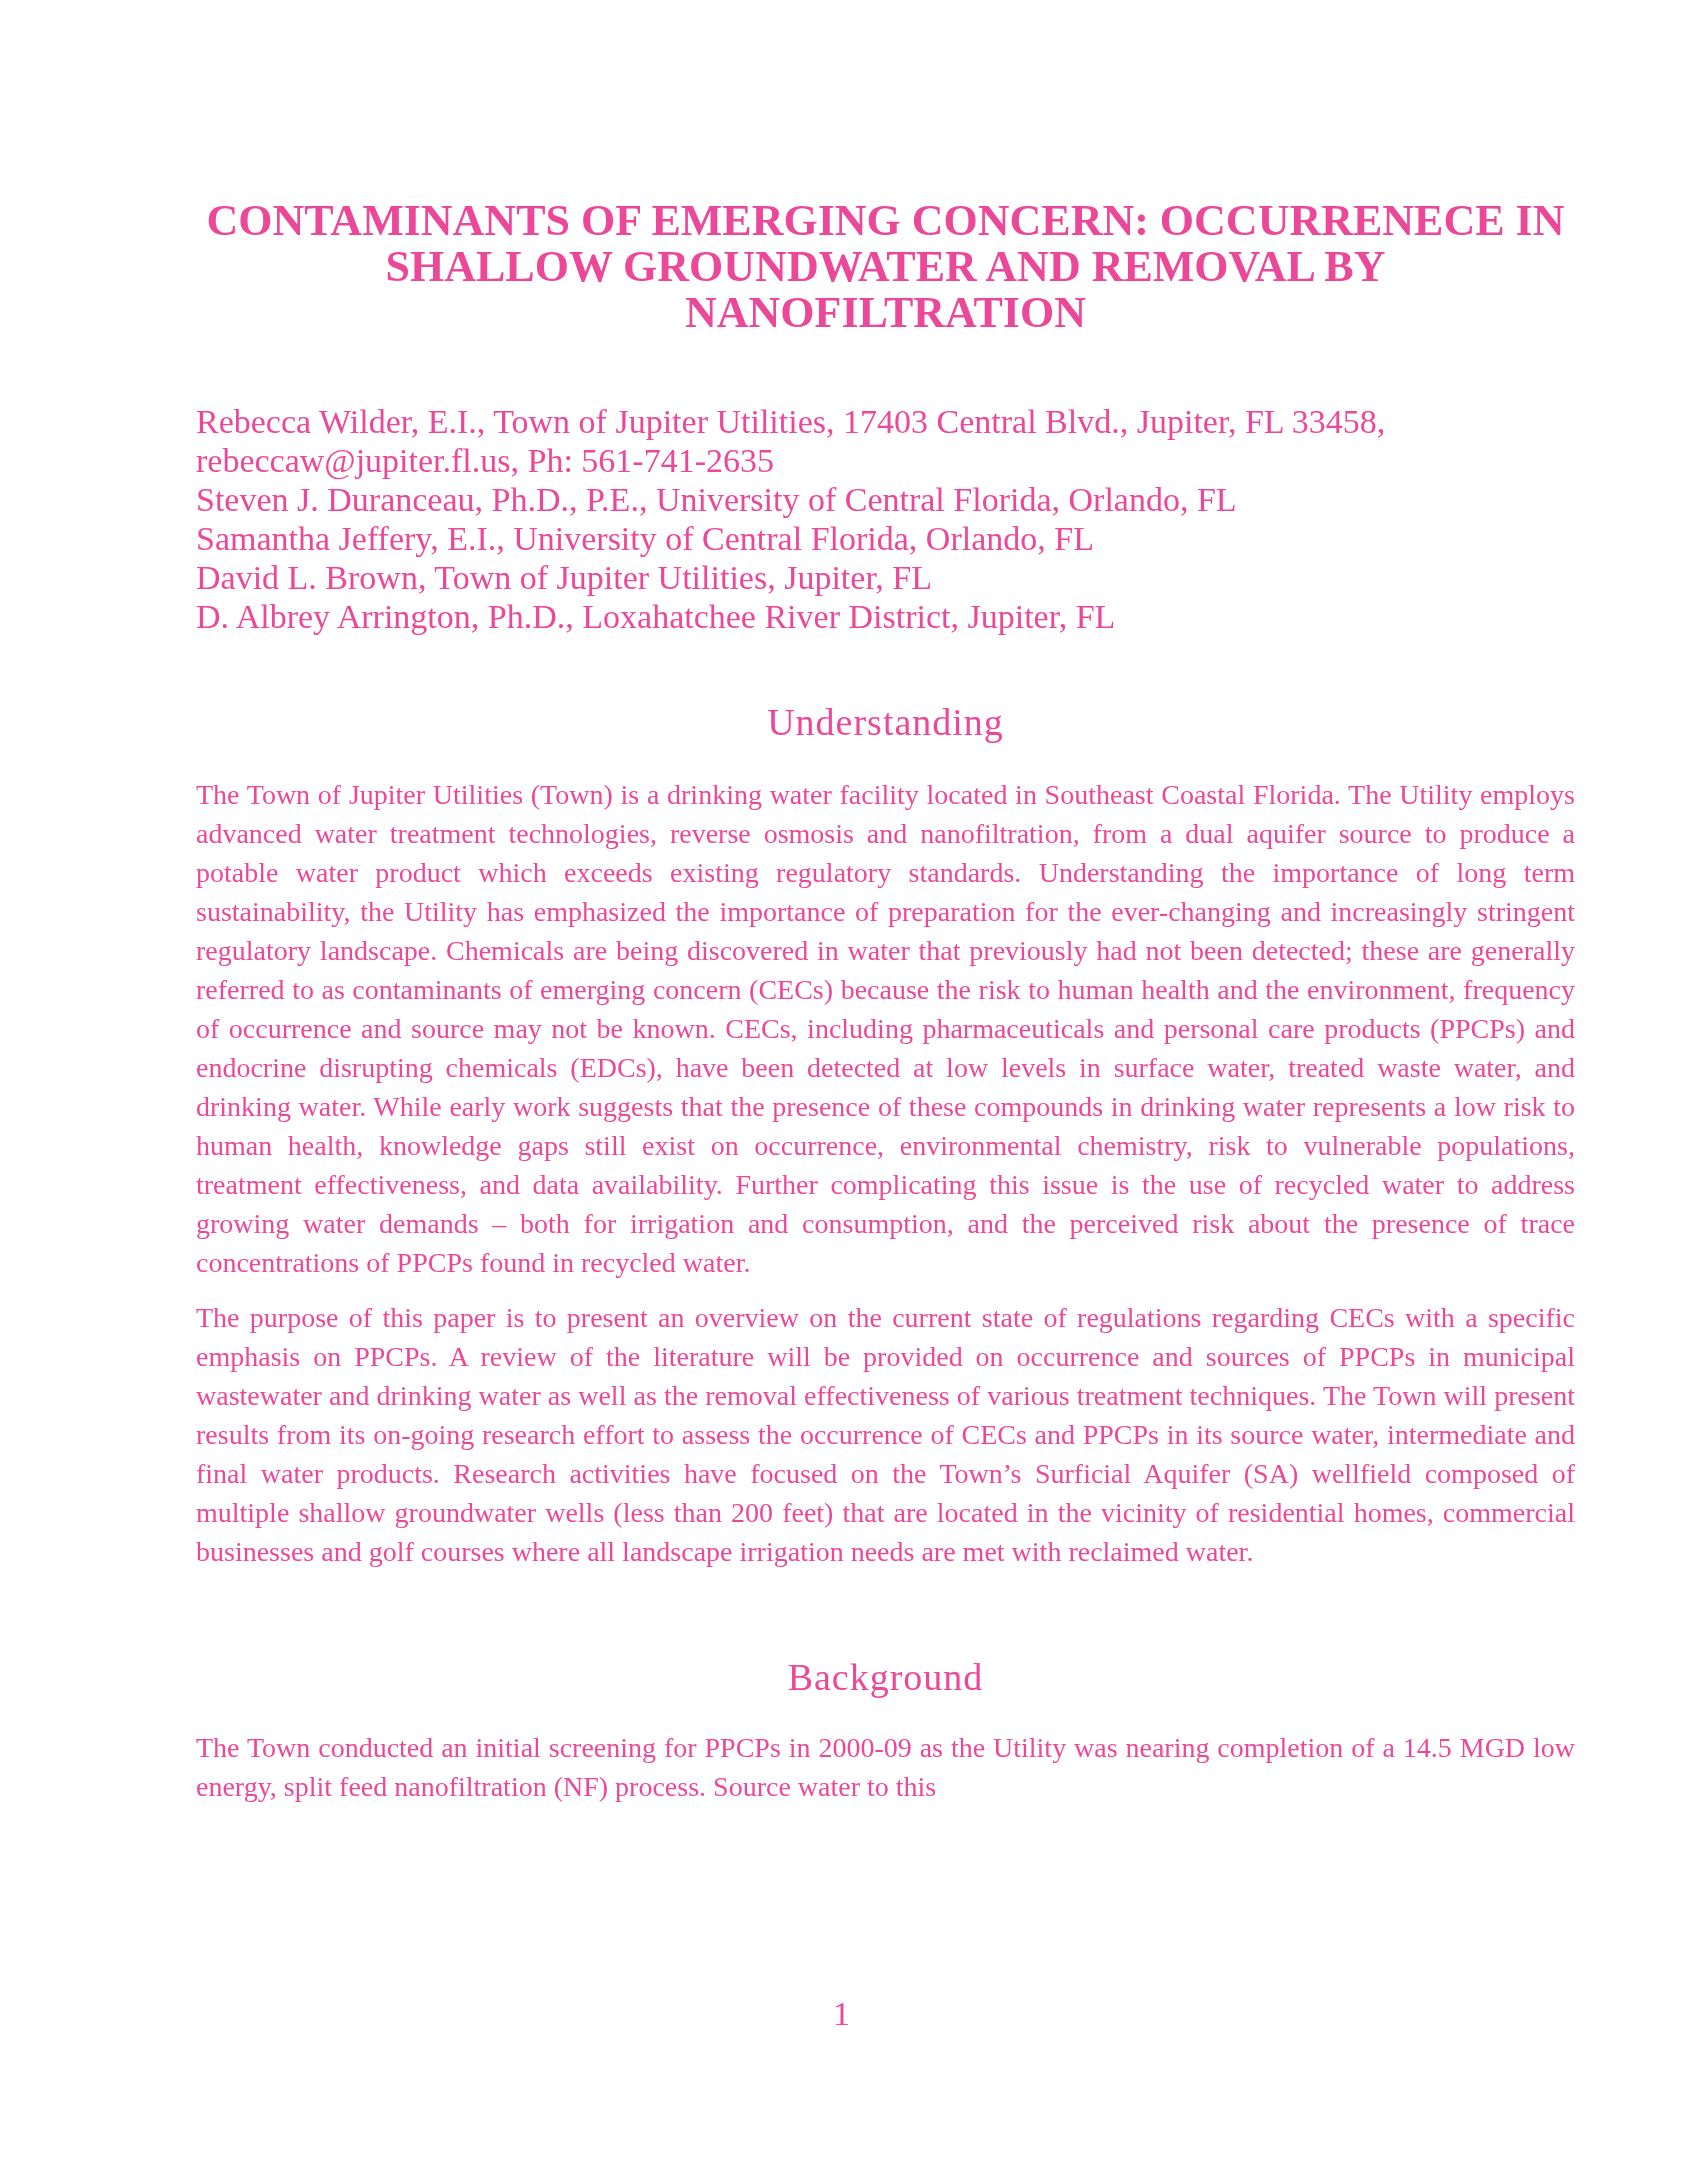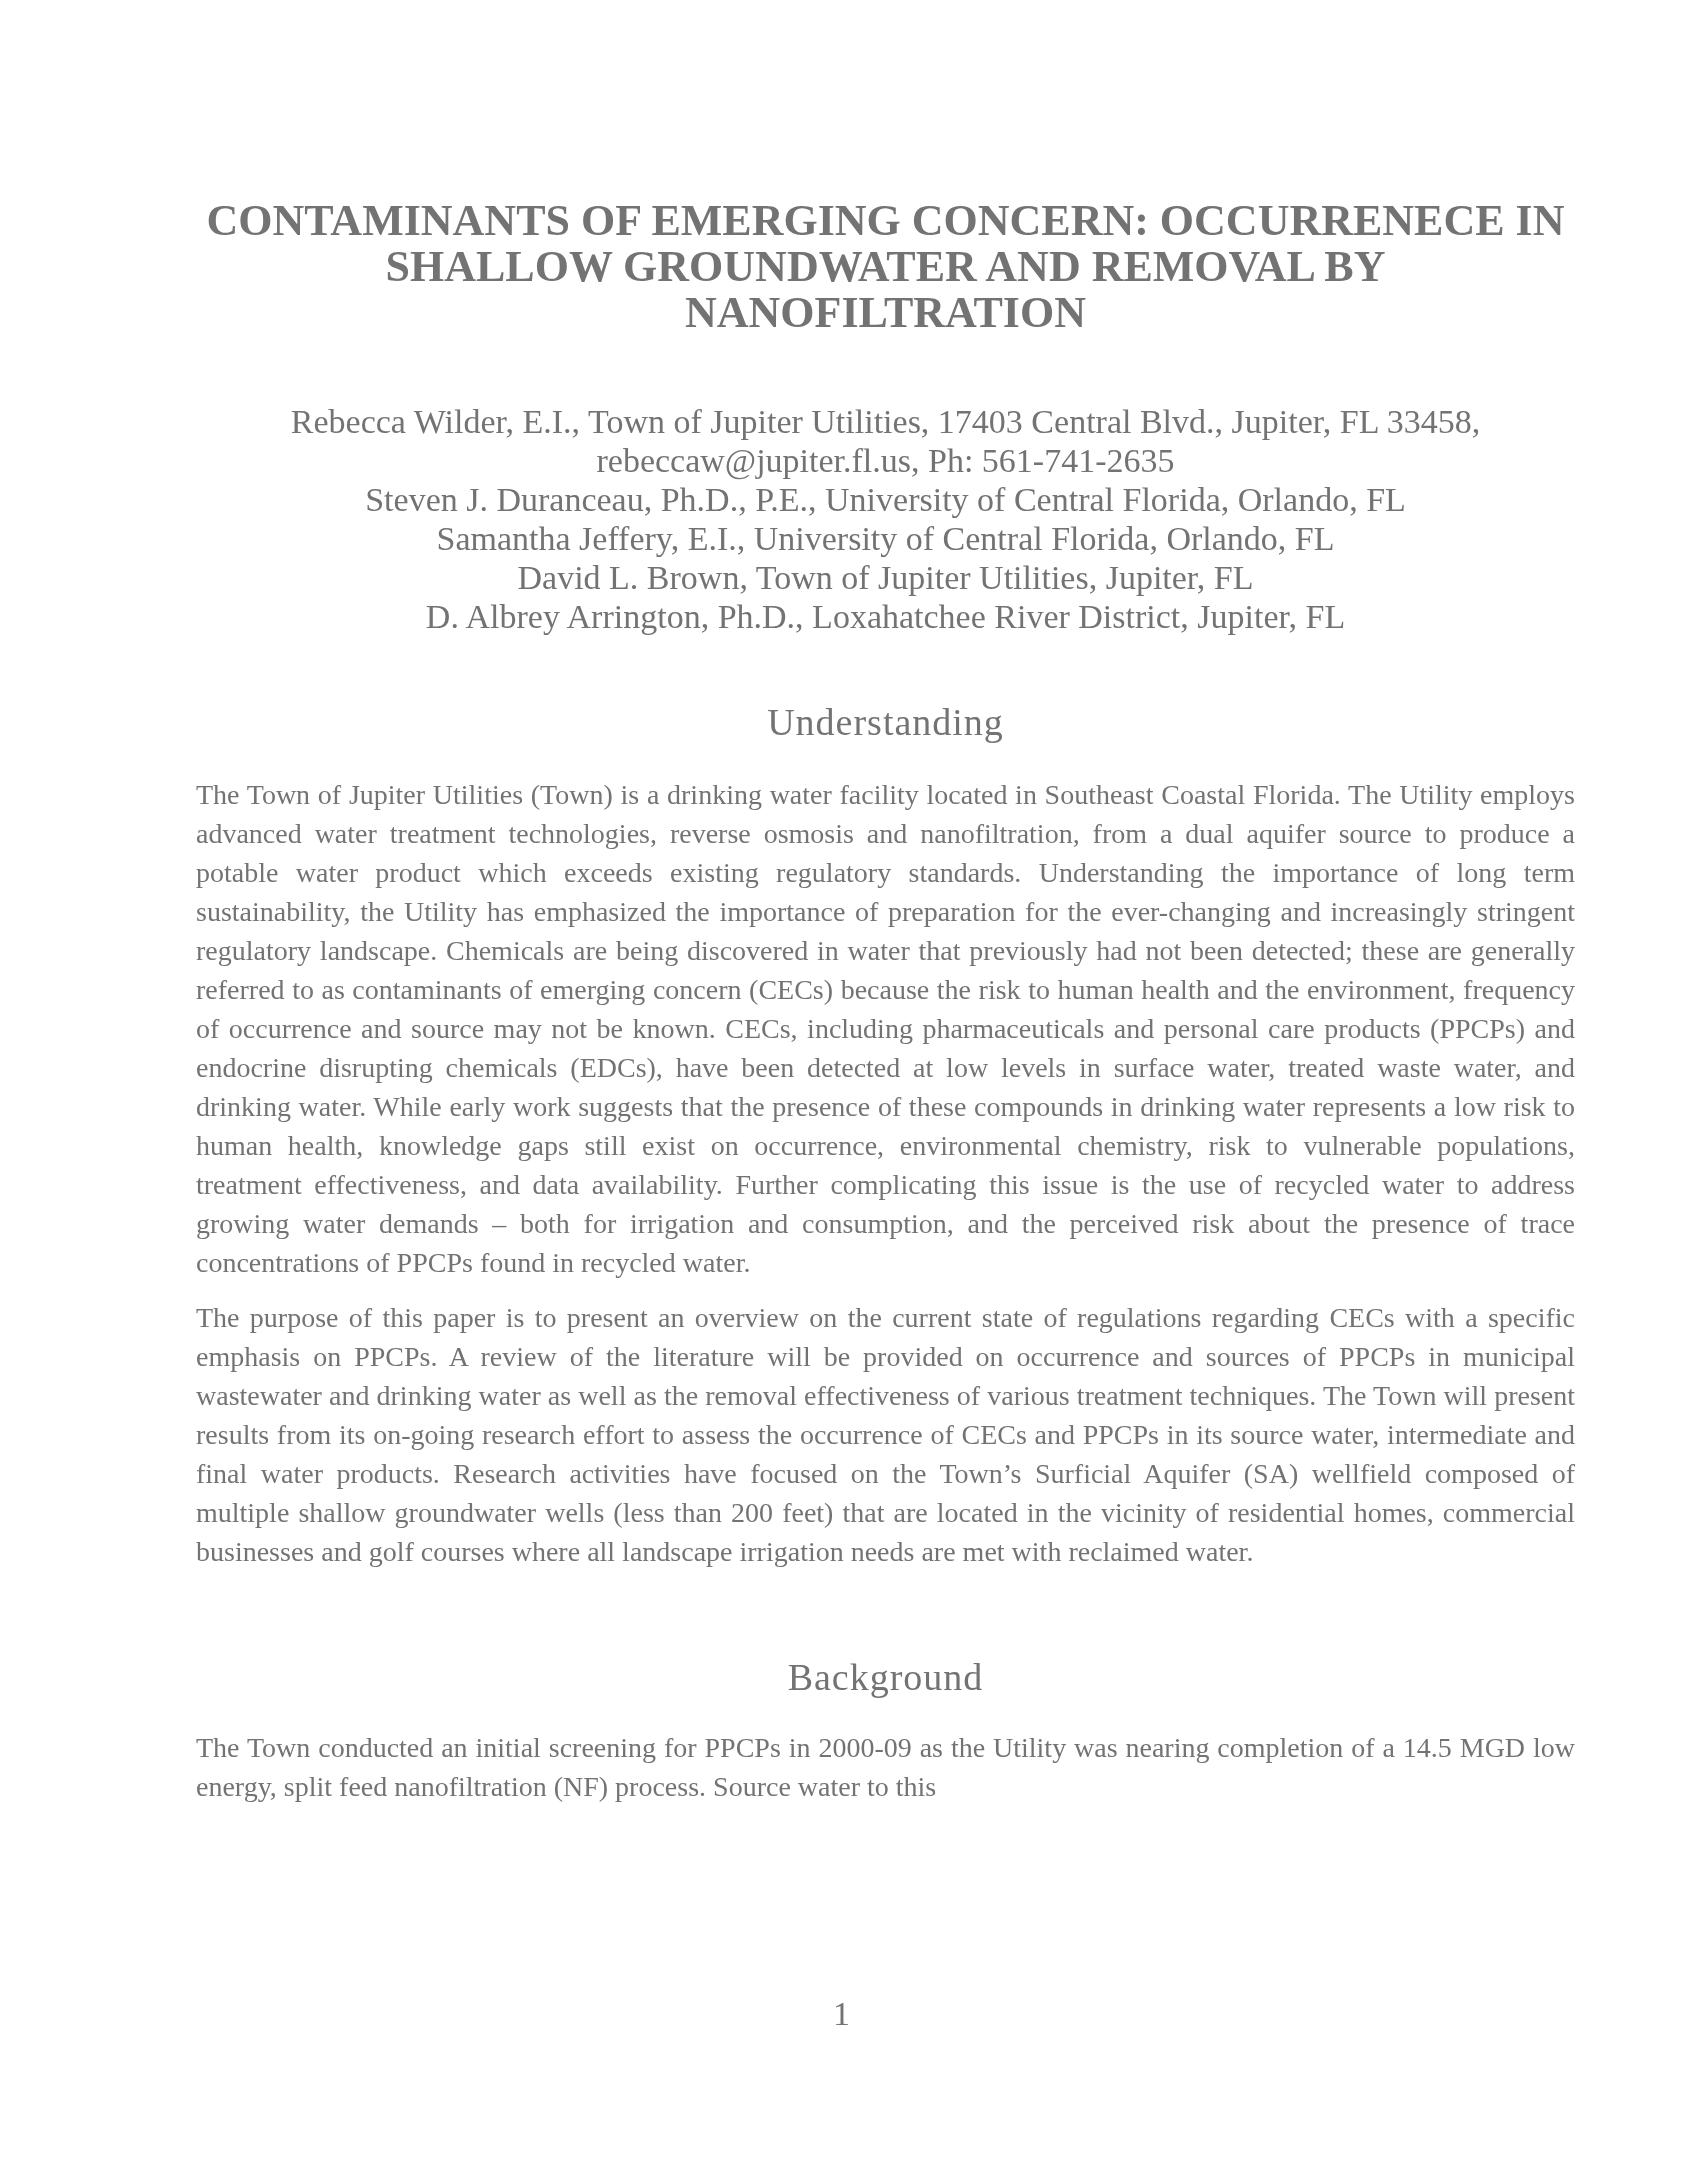--- a/index.html
+++ b/index.html
@@ -6,39 +6,38 @@
     margin: 0;
     padding: 0;
     background: #ffffff;
   }
   .page {
     position: relative;
     width: 1683px;
     height: 2178px;
     margin: 0 auto;
     background: #ffffff;
-    color: #737373;
+    color: #ec4899;
     box-sizing: border-box;
     padding: 0 108px 0 196px;
     overflow: hidden;
     font-family: "Liberation Serif", "DejaVu Serif", serif;
   }
   .title {
     margin: 198px 0 0 0;
     text-align: center;
     font-weight: bold;
     font-size: 44px;
     line-height: 46px;
   }
   .title-line {
     display: block;
   }
   .authors {
     margin-top: 66px;
-    text-align: center;
     font-size: 34px;
     line-height: 39px;
   }
   .heading {
     margin: 0;
     text-align: center;
     font-weight: normal;
     font-size: 38px;
     line-height: 42px;
     letter-spacing: 1px;

